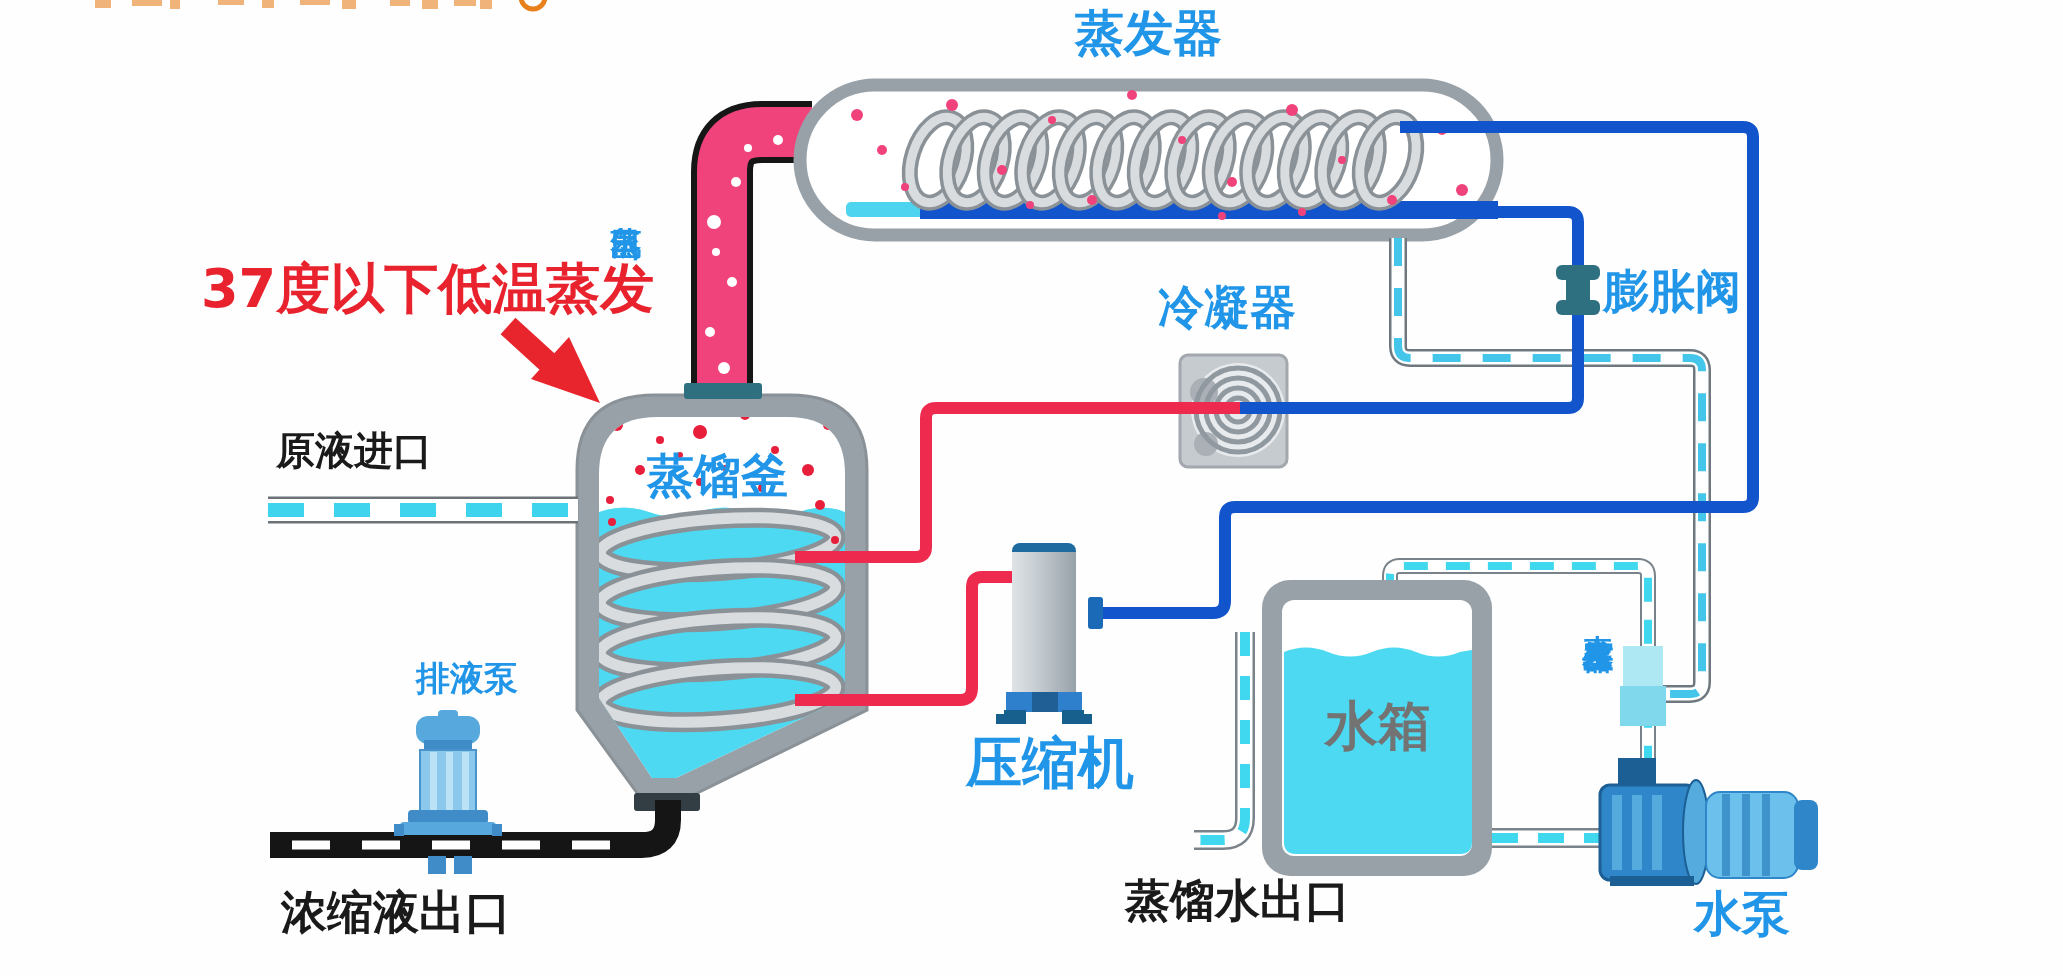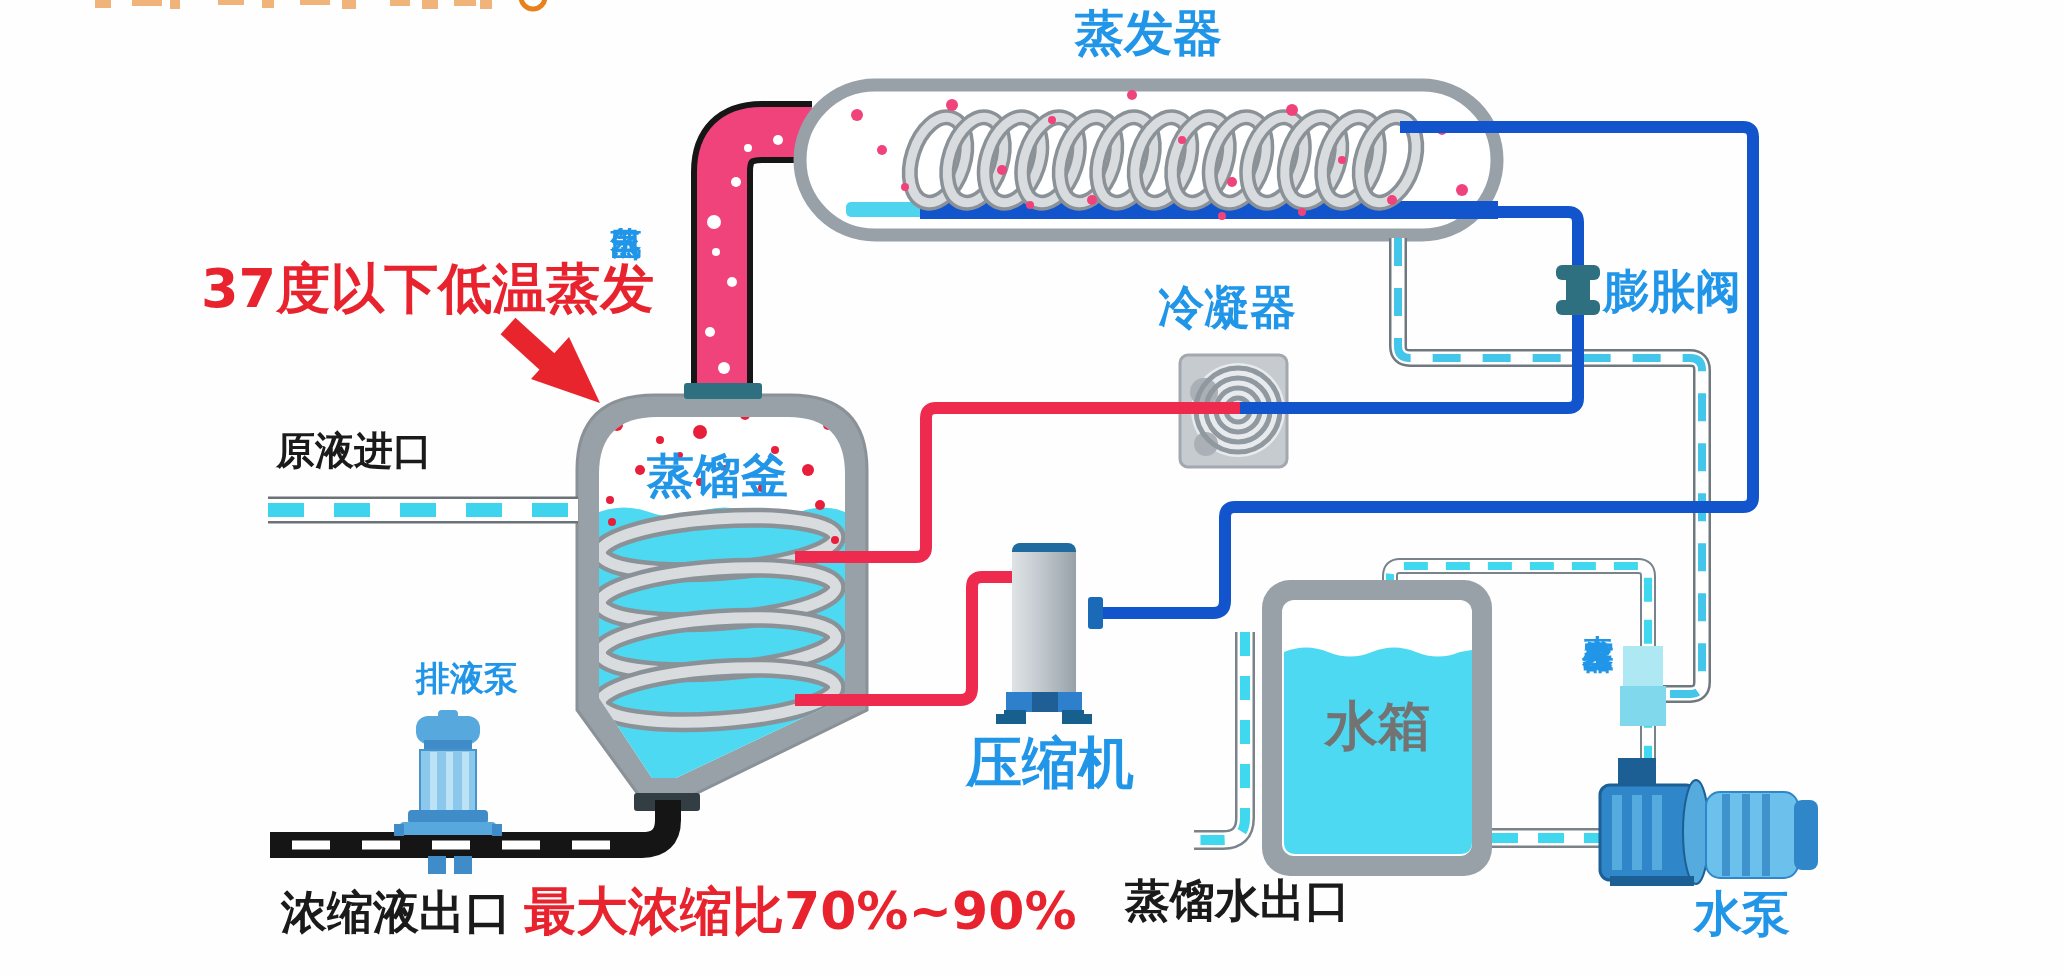--- a/index.html
+++ b/index.html
@@ -266,20 +266,19 @@
 </svg>
 
   <div class="lbl blue" style="left:1075px;top:8px;font-size:49px;">蒸发器</div>
   <div class="lbl blue vert" style="left:610px;top:201px;font-size:31px;">蒸气出口</div>
   <div class="lbl blue" style="left:1158px;top:283px;font-size:46px;">冷凝器</div>
   <div class="lbl blue" style="left:1603px;top:267px;font-size:46px;">膨胀阀</div>
   <div class="lbl black" style="left:276px;top:431px;font-size:39px;">原液进口</div>
   <div class="lbl blue" style="left:647px;top:451px;font-size:47px;">蒸馏釜</div>
   <div class="lbl blue" style="left:416px;top:661px;font-size:34px;">排液泵</div>
   <div class="lbl black" style="left:281px;top:888px;font-size:46px;">浓缩液出口</div>
-  <div class="lbl red" style="left:524px;top:884px;font-size:52px;">最大浓缩比70%~90%</div>
   <div class="lbl red" style="left:201px;top:261px;font-size:54px;">37度以下低温蒸发</div>
   <div class="lbl blue" style="left:966px;top:734px;font-size:56px;">压缩机</div>
   <div class="lbl white" style="left:1325px;top:698px;font-size:53px;">水箱</div>
   <div class="lbl blue vert" style="left:1582px;top:610px;font-size:31px;">真空发生器</div>
   <div class="lbl black" style="left:1125px;top:877px;font-size:45px;">蒸馏水出口</div>
   <div class="lbl blue" style="left:1666px;top:888px;font-size:48px;margin-left:28px;">水泵</div>
 </div>
 
 </body></html>

